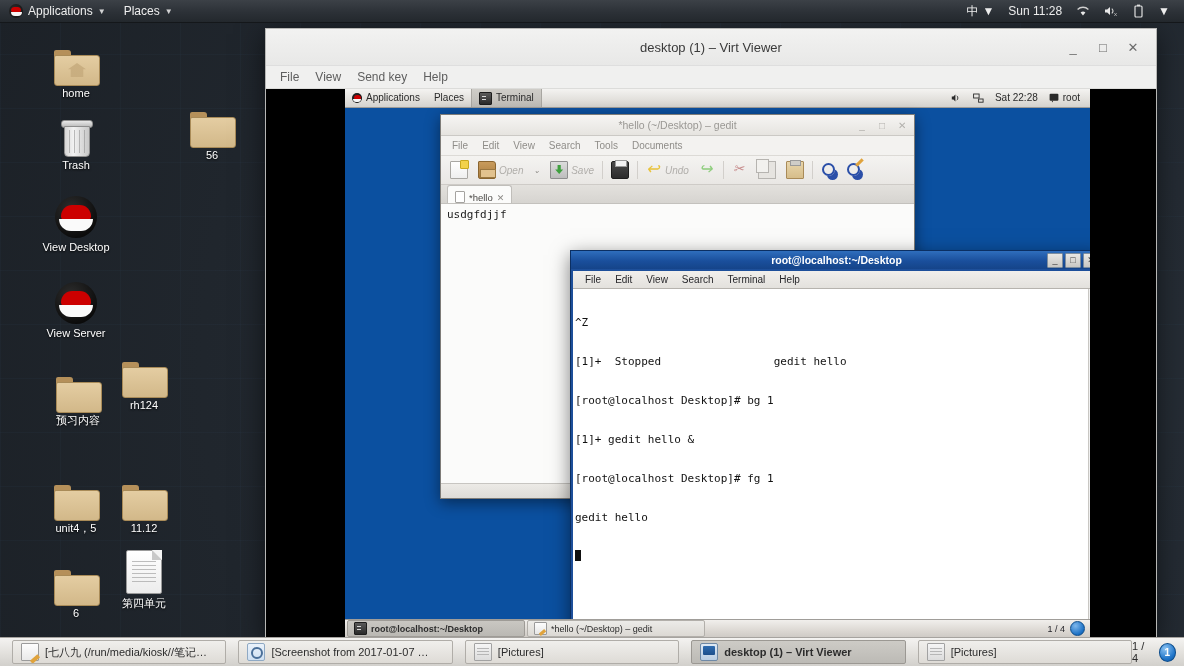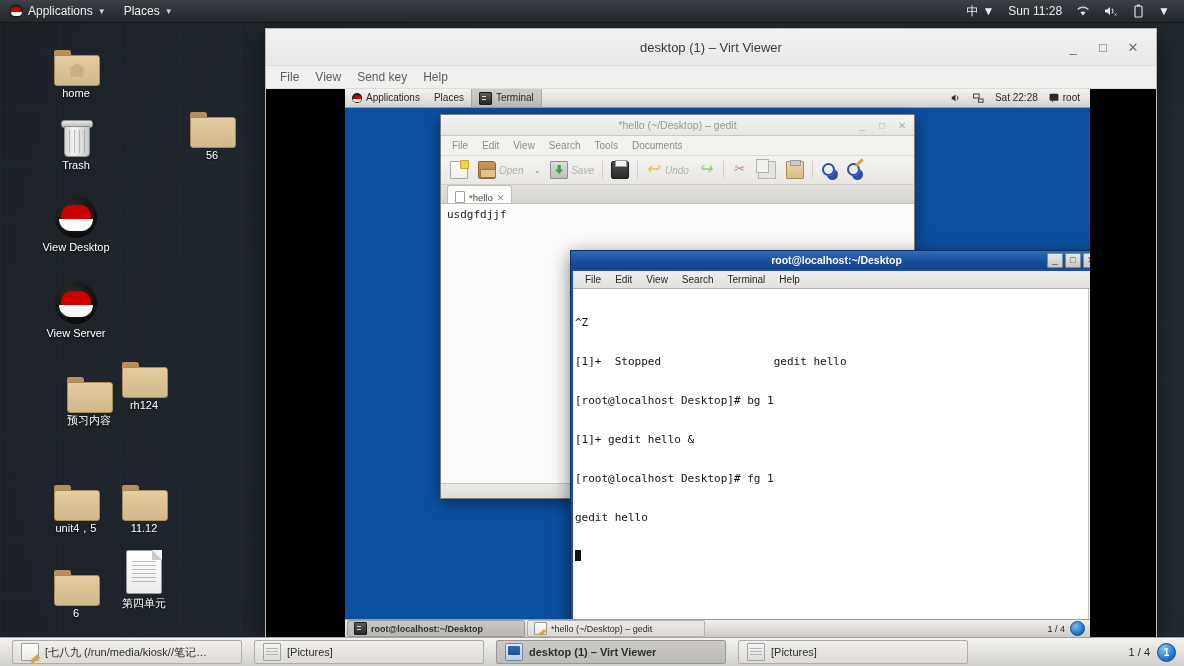--- a/index.html
+++ b/index.html
@@ -399,21 +399,21 @@
       <span class="rh-big"></span>
     </div>
   <div class="label">View Desktop</div>
 </div>
 <div class="desk-icon" style="left:34px;top:278px;">
   <div class="glyph">
       <span class="rh-big"></span>
     </div>
   <div class="label">View Server</div>
 </div>
-<div class="desk-icon" style="left:47px;top:365px;">
+<div class="desk-icon" style="left:36px;top:365px;">
   <div class="glyph">
       <span class="folder">
         <span class="tab"></span>
         <span class="body"></span>
       </span>
     </div>
   <div class="label">预习内容</div>
 </div>
 <div class="desk-icon" style="left:34px;top:473px;">
   <div class="glyph">
@@ -651,20 +651,24 @@
     </div>
   </div>
 </div>
 
 <div id="host-taskbar">
   <div class="host-task">
     <span class="hti hti-note"></span>
     <span class="lbl">[七八九 (/run/media/kiosk//笔记…</span>
   </div>
   <div class="host-task">
+    <span class="hti hti-shot"></span>
+    <span class="lbl">[Screenshot from 2017-01-07 …</span>
+  </div>
+  <div class="host-task">
     <span class="hti hti-pics"></span>
     <span class="lbl">[Pictures]</span>
   </div>
   <div class="host-task active">
     <span class="hti hti-vv"></span>
     <span class="lbl">desktop (1) – Virt Viewer</span>
   </div>
   <div class="host-task">
     <span class="hti hti-pics"></span>
     <span class="lbl">[Pictures]</span>

